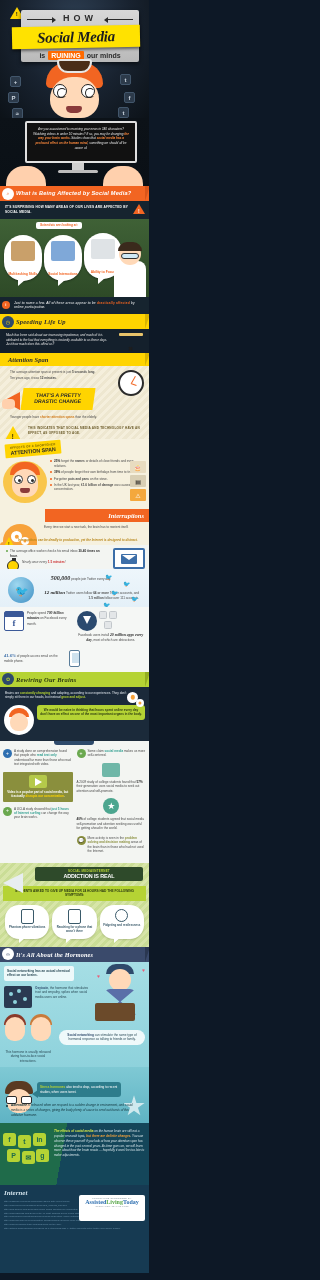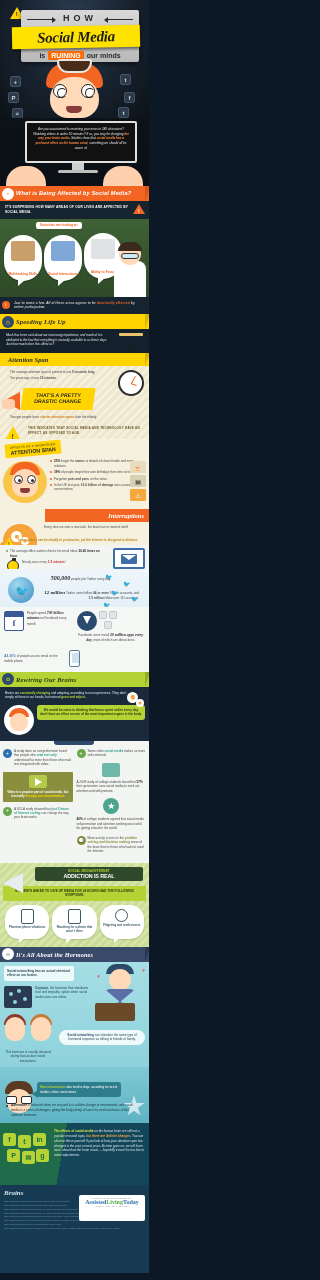--- a/index.html
+++ b/index.html
@@ -976,21 +976,21 @@
       <div class="cl-ico" style="left:4px;top:16px">P</div>
       <div class="cl-ico" style="left:19px;top:18px">✉</div>
       <div class="cl-ico" style="left:33px;top:16px">g</div>
     </div>
     <div class="cl-txt">
       <span class="y">The effects of social media</span><span> on the human brain are still not a popular research topic, </span><span class="o">but there are definite changes</span><span>. You can observe these yourself if you look at how your attention span has changed in the past several years. As time goes on, we will learn more about how the brain reacts ... hopefully it won't be too late to make adjustments.</span>
     </div>
   </div>
 
   <div class="sec src">
-    <div class="src-title">Brains</div>
+    <div class="src-title">Internet</div>
     <div class="src-logo">
       <div class="lbl">PROGRAMME SPONSORED BY</div>
       <div class="nm"><span>Assisted</span><em>Living</em><span>Today</span></div>
       <div class="sub">INFORMATION AND CARE GUIDE</div>
     </div>
     <div class="src-list">
       <div>http://mashable.com/2011/08/02/basic-issues-slate-report-online/</div>
       <div>http://www.wired.com/magazine/2010/05/ff_nicholas_carr/all/1</div>
       <div>http://blog.sogn90.com/2010/08/is-social-media-affecting-our-brains.html</div>
       <div>http://www.jeffbullas.com/2011/09/the-17-most-amazing-social-media-statistics/</div>

